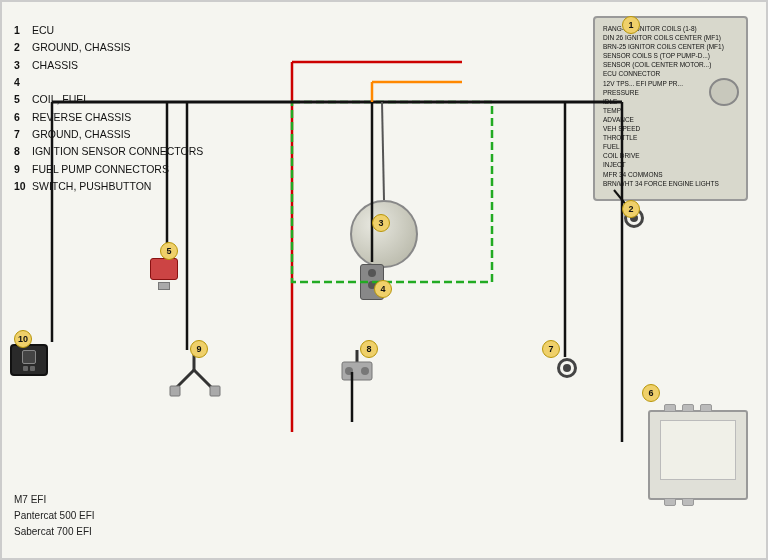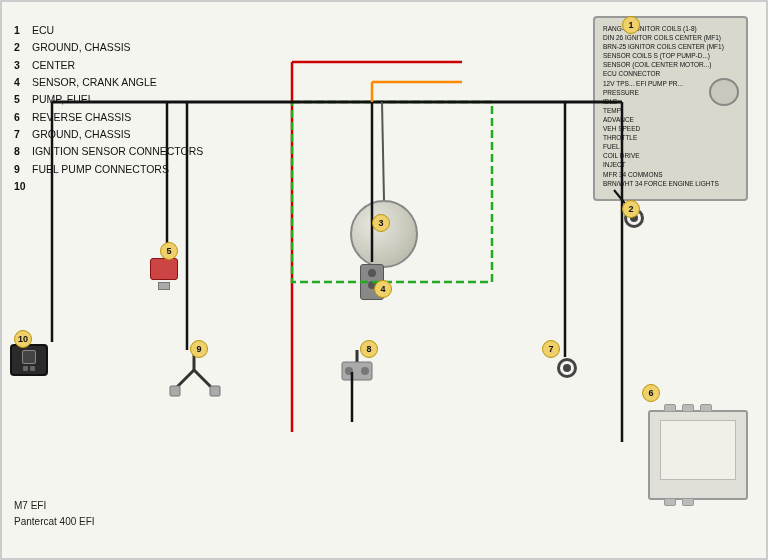--- a/index.html
+++ b/index.html
@@ -35,21 +35,21 @@
       gap: 4px;
     }
     .legend-num {
       font-weight: bold;
       min-width: 14px;
     }
 
     
     .bottom-text {
       position: absolute;
-      bottom: 28px;
+      bottom: 18px;
       left: 12px;
       font-size: 10px;
       color: #222;
       line-height: 1.6;
     }
 
     
     .wiring-svg {
       position: absolute;
       top: 0; left: 0;
@@ -167,48 +167,48 @@
         <div class="legend-item">
           <span class="legend-num">1</span>
           <span>ECU</span>
         </div>
         <div class="legend-item">
           <span class="legend-num">2</span>
           <span>GROUND, CHASSIS</span>
         </div>
         <div class="legend-item">
           <span class="legend-num">3</span>
-          <span>CENTER</span>
+          <span>CHASSIS</span>
         </div>
         <div class="legend-item">
           <span class="legend-num">4</span>
-          <span>SENSOR, CRANK ANGLE</span>
         </div>
         <div class="legend-item">
           <span class="legend-num">5</span>
-          <span>PUMP, FUEL</span>
+          <span>COIL, FUEL</span>
         </div>
         <div class="legend-item">
           <span class="legend-num">6</span>
           <span>REVERSE CHASSIS</span>
         </div>
         <div class="legend-item">
           <span class="legend-num">7</span>
           <span>GROUND, CHASSIS</span>
         </div>
         <div class="legend-item">
           <span class="legend-num">8</span>
           <span>IGNITION SENSOR CONNECTORS</span>
         </div>
         <div class="legend-item">
           <span class="legend-num">9</span>
           <span>FUEL PUMP CONNECTORS</span>
         </div>
         <div class="legend-item">
           <span class="legend-num">10</span>
+          <span>SWITCH, PUSHBUTTON</span>
         </div>
       </div>
   </div>
 
   <div class="ecu-box">
     <div class="ecu-box-inner" id="ecu-table">
         <div>RANG-27  IGNITOR COILS (1-8)</div>
         <div>DIN 26   IGNITOR COILS CENTER (MF1)</div>
         <div>BRN-25   IGNITOR COILS CENTER (MF1)</div>
         <div>          SENSOR COILS S (TOP PUMP-D...)</div>
@@ -324,16 +324,17 @@
       <div class="badge" style="left: 158px; top: 240px;">5</div>
       <div class="badge" style="left: 640px; top: 382px;">6</div>
       <div class="badge" style="left: 540px; top: 338px;">7</div>
       <div class="badge" style="left: 358px; top: 338px;">8</div>
       <div class="badge" style="left: 188px; top: 338px;">9</div>
       <div class="badge" style="left: 12px; top: 328px;">10</div>
     </div>
 
   <div class="bottom-text" id="bottom-text">
       <div>M7 EFI</div>
-      <div>Pantercat 400 EFI</div>
+      <div>Pantercat 500 EFI</div>
+      <div>Sabercat 700 EFI</div>
     </div>
 
 </div>
 
 </body></html>

